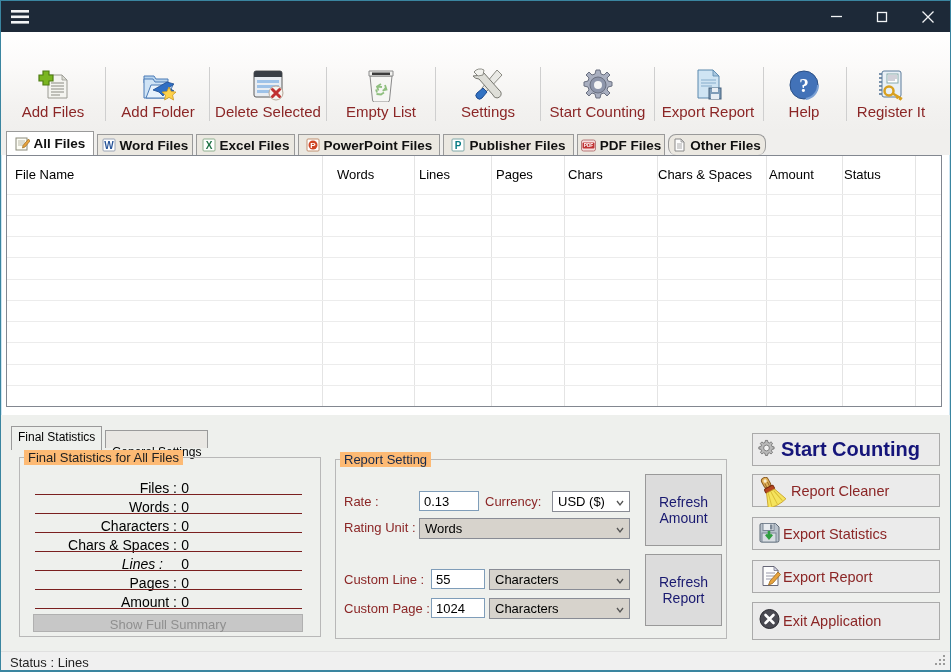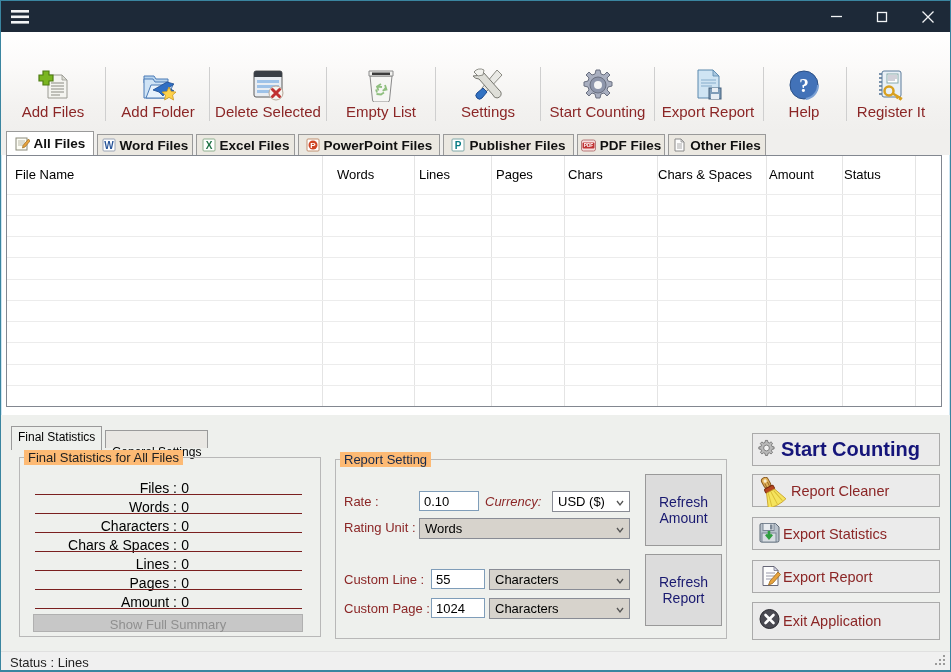--- a/index.html
+++ b/index.html
@@ -224,21 +224,21 @@
           <text x="7" y="11" font-size="10" font-weight="bold" fill="#087c84" text-anchor="middle" font-family="Liberation Sans">P</text>
         </svg>
       Publisher Files</div>
     <div class="tab" style="left:576px; width:88px;">
       <svg width="15" height="13" viewBox="0 0 15 13">
           <rect x="0.5" y="1" width="14" height="11" rx="2" fill="#f6dede" stroke="#b87b7b"></rect>
           <rect x="1.5" y="3.5" width="12" height="6" rx="1" fill="#c03434"></rect>
           <text x="7.5" y="8.3" font-size="4.8" font-weight="bold" fill="#fff" text-anchor="middle" font-family="Liberation Sans">PDF</text>
         </svg>
       PDF Files</div>
-    <div class="tab" style="left:667px; width:98px;">
+    <div class="tab" style="left:667px; width:98px;border-radius:8px;">
       <svg width="13" height="14" viewBox="0 0 13 14">
           <path d="M2 1 h6 l3 3 v9 h-9 z" fill="#fdfdfd" stroke="#888"></path>
           <path d="M8 1 l3 3 h-3 z" fill="#ddd" stroke="#888" stroke-width="0.7"></path>
           <line x1="4" y1="6" x2="9" y2="6" stroke="#aaa"></line>
           <line x1="4" y1="8" x2="9" y2="8" stroke="#aaa"></line>
           <line x1="4" y1="10" x2="9" y2="10" stroke="#aaa"></line>
         </svg>
       Other Files</div>
   </div>
 
@@ -278,41 +278,41 @@
     <div class="groupbox" id="gb1" style="left:18px; top:42px; width:302px; height:180px;">
       <div class="grouplabel" style="color:#222;">Final Statistics for All Files</div>
       <div class="statrow" style="right:143px; top:22px;">Files :</div>
         <div class="statrow" style="right:131px; top:22px;">0</div>
       <div class="statrow" style="right:143px; top:41px;">Words :</div>
         <div class="statrow" style="right:131px; top:41px;">0</div>
       <div class="statrow" style="right:143px; top:60px;">Characters :</div>
         <div class="statrow" style="right:131px; top:60px;">0</div>
       <div class="statrow" style="right:143px; top:79px;">Chars &amp; Spaces :</div>
         <div class="statrow" style="right:131px; top:79px;">0</div>
-      <div class="statrow" style="right:143px; top:98px;">Lines :</div>
+      <div class="statrow" style="right:157px; top:98px;font-style:italic;">Lines :</div>
         <div class="statrow" style="right:131px; top:98px;">0</div>
       <div class="statrow" style="right:143px; top:117px;">Pages :</div>
         <div class="statrow" style="right:131px; top:117px;">0</div>
       <div class="statrow" style="right:143px; top:136px;">Amount :</div>
         <div class="statrow" style="right:131px; top:136px;">0</div>
       <div class="statline" style="top:36px;"></div>
       <div class="statline" style="top:55px;"></div>
       <div class="statline" style="top:74px;"></div>
       <div class="statline" style="top:93px;"></div>
       <div class="statline" style="top:112px;"></div>
       <div class="statline" style="top:131px;"></div>
       <div class="statline" style="top:150px;"></div>
       <div style="position:absolute; left:13px; top:156px; width:270px; height:18px; background:#c7c7c7; border:1px solid #b0b0b0; text-align:center; color:#8f8f8f; font-size:13px; padding-top:2px;">Show Full Summary</div>
     </div>
 
     <div class="groupbox" id="gb2" style="left:334px; top:44px; width:392px; height:180px;">
       <div class="grouplabel">Report Setting</div>
       <div class="mlabel" style="left:8px; top:34px;">Rate :</div>
-      <div class="input" style="left:83px; top:31px; width:60px; height:20px;">0.10</div>
-      <div class="mlabel" style="left:149px; top:34px;font-style:italic;">Currency:</div>
+      <div class="input" style="left:83px; top:31px; width:60px; height:20px;">0.13</div>
+      <div class="mlabel" style="left:149px; top:34px;">Currency:</div>
       <div class="combo" style="left:216px; top:31px; width:78px; height:21px; background:#fff;">USD ($)<svg class="chev" viewBox="0 0 8 8">
             <path d="M1 2 L4 6 L7 2" fill="none" stroke="#555" stroke-width="1.3"></path>
           </svg></div>
       <div class="mlabel" style="left:8px; top:60px;">Rating Unit :</div>
       <div class="combo" style="left:83px; top:58px; width:211px; height:21px; background:#d7d3cc;">Words<svg class="chev" viewBox="0 0 8 8">
             <path d="M1 2 L4 6 L7 2" fill="none" stroke="#555" stroke-width="1.3"></path>
           </svg></div>
       <div class="mlabel" style="left:8px; top:112px;">Custom Line :</div>
       <div class="input" style="left:95px; top:109px; width:54px; height:20px;">55</div>
       <div class="combo" style="left:153px; top:109px; width:141px; height:21px; background:#d7d3cc;">Characters<svg class="chev" viewBox="0 0 8 8">

